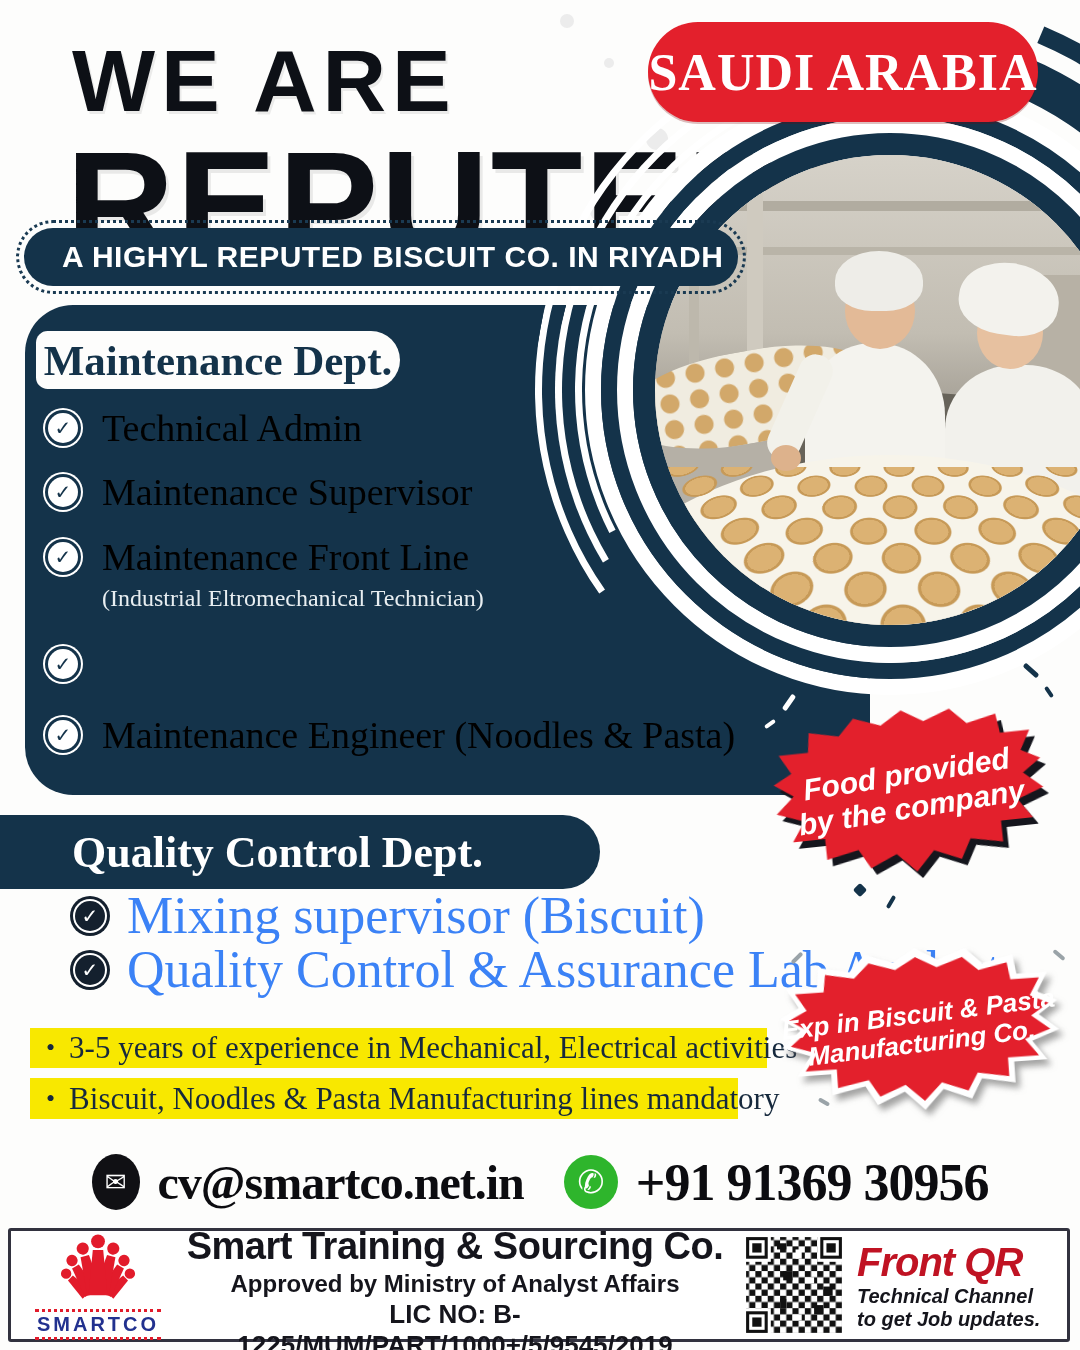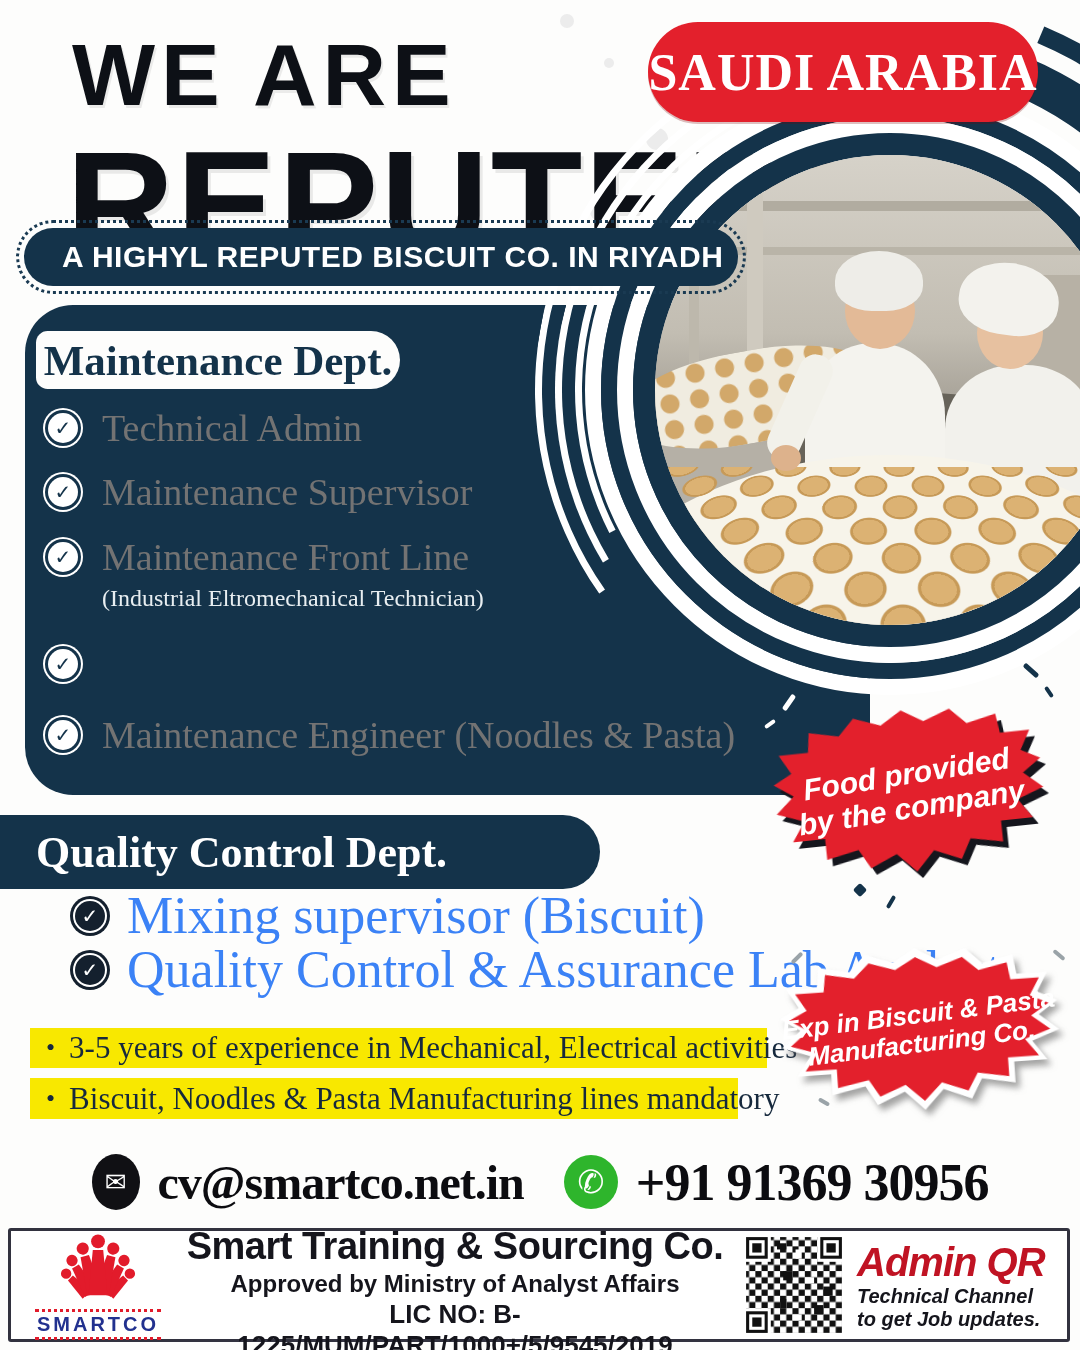--- a/index.html
+++ b/index.html
@@ -7,21 +7,21 @@
   .poster {
     position: relative; width: 1080px; height: 1350px; margin: 0 auto;
     overflow: hidden; background: #fdfdfc;
     font-family: "Liberation Sans", "DejaVu Sans", sans-serif;
   }
 
   
   .dot { position:absolute; border-radius:50%; background:#ececec; z-index:0; }
 
   
-  .we-are { position:absolute; left:72px; top:24px; font-size:88px; font-weight:900;
+  .we-are { position:absolute; left:72px; top:30px; font-size:88px; font-weight:900;
     letter-spacing:6px; color:#0d1016; z-index:2; text-shadow:2px 3px 0 rgba(0,0,0,.07); }
   .hiring { position:absolute; left:66px; top:118px; font-size:150px; font-weight:900;
     letter-spacing:2px; color:#0d1016; z-index:2; text-shadow:3px 4px 0 rgba(0,0,0,.08); }
 
   .saudi { position:absolute; left:648px; top:22px; width:390px; height:100px;
     background:#e3202c; border-radius:50px; display:flex; align-items:center; justify-content:center;
     color:#fff; font-family:"Liberation Serif","DejaVu Serif",serif; font-weight:700;
     font-size:52px; letter-spacing:1px; z-index:6; box-shadow:0 2px 0 rgba(120,0,0,.25); }
 
   .riyadh-outer { position:absolute; left:16px; top:220px; width:730px;
@@ -34,40 +34,40 @@
   .panel { position:absolute; left:25px; top:305px; width:845px; height:490px;
     background:#14334a; border-radius:48px; z-index:1; }
 
   .maint-pill { position:absolute; left:36px; top:331px; width:364px; height:58px;
     background:#fdfdfc; border-radius:16px 40px 40px 16px; display:flex; align-items:center;
     justify-content:center; font-family:"Liberation Serif","DejaVu Serif",serif; font-weight:700;
     font-size:43px; color:#14334a; z-index:4; }
 
   .m-item { position:absolute; display:flex; align-items:center; gap:24px; z-index:2;
     white-space:nowrap; }
-  .m-text { font-family:"Liberation Serif","DejaVu Serif",serif; font-size:38px; color:#737373; }
+  .m-text { font-family:"Liberation Serif","DejaVu Serif",serif; font-size:38px; color:#000000; }
   .m-note { font-family:"Liberation Serif","DejaVu Serif",serif; font-size:24px; color:#e8eef1; }
   .check-light { width:30px; height:30px; border-radius:50%; background:#fff; color:#14334a;
     display:flex; align-items:center; justify-content:center; font-size:20px; font-weight:700;
     box-shadow:0 0 0 3px #14334a, 0 0 0 5px #fff; flex:0 0 auto; }
   .check-dark { width:30px; height:30px; border-radius:50%; background:#14202e; color:#fff;
     display:flex; align-items:center; justify-content:center; font-size:20px; font-weight:700;
     box-shadow:0 0 0 2px #fff, 0 0 0 5px #14202e; flex:0 0 auto; }
 
   
   .ring { position:absolute; border-radius:50%; z-index:3; pointer-events:none; }
   .arc { position:absolute; border-radius:50%; border-style:solid; border-color:transparent;
     z-index:3; pointer-events:none; }
   .photo { position:absolute; left:655px; top:155px; width:470px; height:470px; border-radius:50%;
     overflow:hidden; background:#c9c4bb; z-index:3; }
   .ph { position:absolute; }
 
   
   .q-pill { position:absolute; left:0; top:815px; width:600px; height:74px; background:#14334a;
-    border-radius:0 40px 40px 0; display:flex; align-items:center; padding-left:36px;
+    border-radius:0 40px 40px 0; display:flex; align-items:center; padding-left:72px;
     color:#fff; font-family:"Liberation Serif","DejaVu Serif",serif; font-weight:700;
     font-size:44px; z-index:2; }
   .q-item { position:absolute; display:flex; align-items:center; gap:22px; z-index:2; white-space:nowrap; }
   .q-text { font-family:"Liberation Serif","DejaVu Serif",serif; font-size:52px; color:#3b82f6; }
 
   .y-line { position:absolute; left:30px; background:#f8e800; display:flex; align-items:center;
     gap:14px; padding-left:16px; z-index:2; white-space:nowrap;
     font-family:"Liberation Serif","DejaVu Serif",serif; font-size:31px; color:#16293d; }
   .y-bullet { font-size:26px; color:#16293d; }
 
@@ -319,19 +319,19 @@
         <rect x="2" y="2" width="5" height="5" fill="#fff"></rect>
         <rect x="3" y="3" width="3" height="3" fill="#111"></rect>
       <rect x="25" y="1" width="7" height="7" fill="#111"></rect>
         <rect x="26" y="2" width="5" height="5" fill="#fff"></rect>
         <rect x="27" y="3" width="3" height="3" fill="#111"></rect>
       <rect x="1" y="25" width="7" height="7" fill="#111"></rect>
         <rect x="2" y="26" width="5" height="5" fill="#fff"></rect>
         <rect x="3" y="27" width="3" height="3" fill="#111"></rect>
     </svg>
     <div class="f-scan">
-      <div class="f-scan-title">Admin QR</div>
+      <div class="f-scan-title">Front QR</div>
       <div class="f-scan-sub">Technical Channel</div>
       <div class="f-scan-sub">to get Job updates.</div>
     </div>
   </div>
 
 </div>
 
 </body></html>

